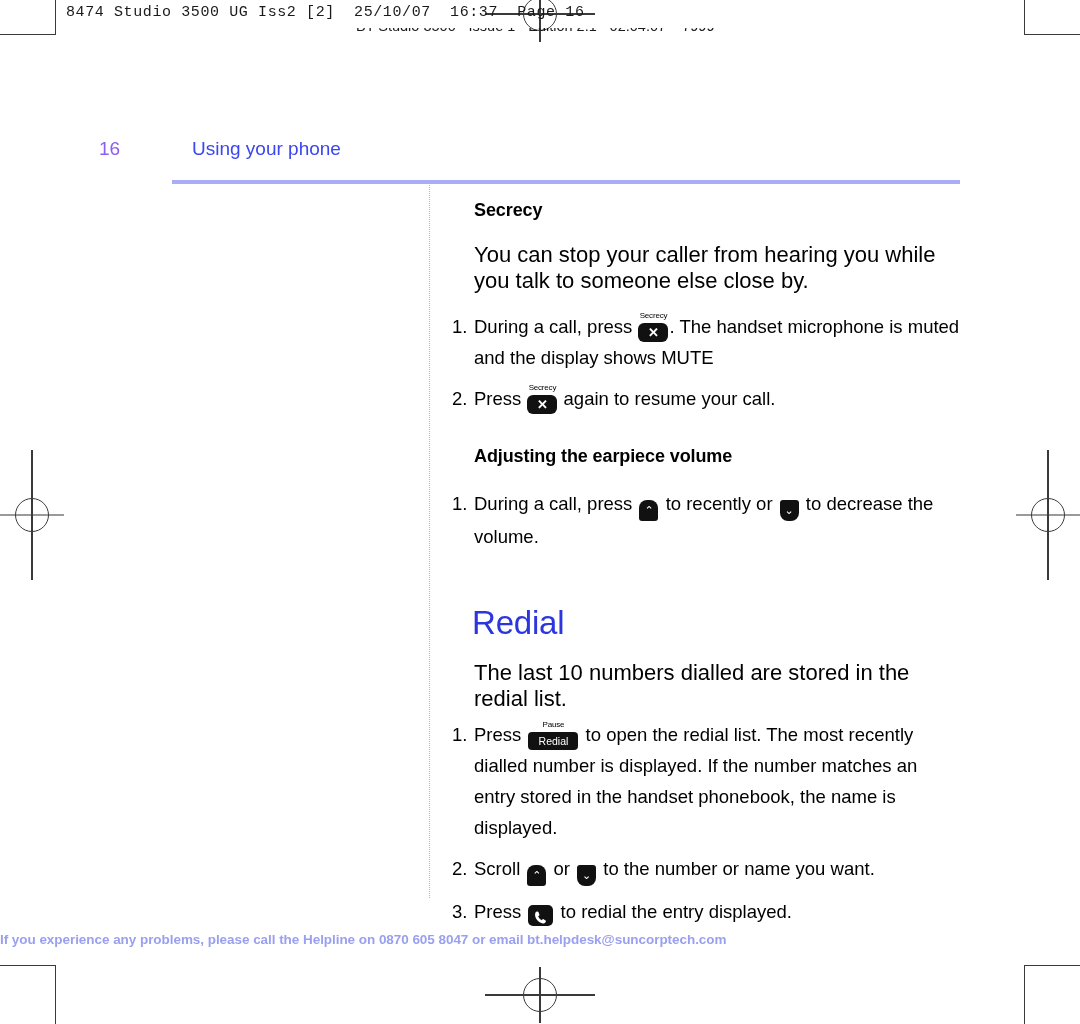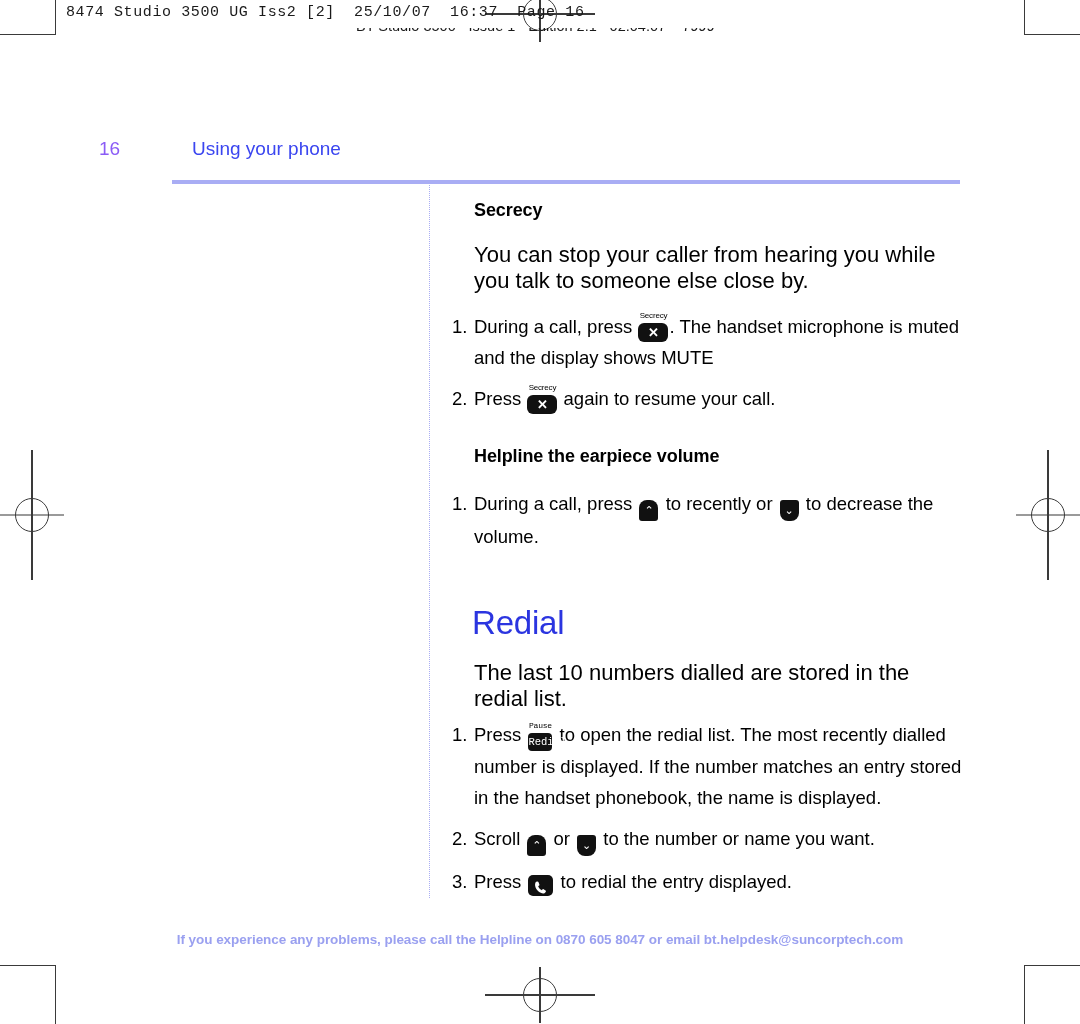--- a/index.html
+++ b/index.html
@@ -192,27 +192,26 @@
   .key-secrecy {
     width: 30px;
     height: 19px;
     border-radius: 6px;
     font-size: 13px;
     font-weight: bold;
     line-height: 19px;
     margin: 0 1px;
   }
   .key-redial {
-    width: 24px;
+    width: 50px;
     height: 18px;
     border-radius: 4px;
     font-size: 10.5px;
     line-height: 18px;
     margin: 0 2px;
-    font-family: Liberation Mono, monospace;
   }
   .key-up, .key-down {
     width: 19px;
     height: 21px;
     margin: 0 2px;
     font-size: 11px;
     line-height: 21px;
   }
   .key-up   { border-radius: 8px 8px 3px 3px; }
   .key-down { border-radius: 3px 3px 8px 8px; }
@@ -225,21 +224,20 @@
   }
   .key-phone svg { vertical-align: -3px; }
   .chev { display: inline-block; line-height: 21px; }
 
   
   .footer {
     position: absolute;
     left: 0;
     top: 932px;
     width: 1080px;
-    text-align: center;
     font-size: 13.5px;
     font-weight: bold;
     color: #9aa0f0;
     letter-spacing: -0.05px;
   }
 </style>
 </head>
 <body>
 
 <div class="crop-mark crop-tl"></div>
@@ -286,21 +284,21 @@
       <span class="num">1.</span><span>During a call, press</span>
       <span class="key key-secrecy"><span class="key-label">Secrecy</span><span>✕</span></span><span>. The handset microphone is muted and the display shows MUTE</span>
     </li>
     <li>
       <span class="num">2.</span><span>Press</span>
       <span class="key key-secrecy"><span class="key-label">Secrecy</span><span>✕</span></span>
       <span>again to resume your call.</span>
     </li>
   </ol>
 
-  <h3 class="sub-head" style="margin-top:32px;">Helpline the earpiece volume</h3>
+  <h3 class="sub-head" style="margin-top:32px;">Adjusting the earpiece volume</h3>
 
   <ol class="steps">
     <li>
       <span class="num">1.</span><span>During a call, press</span>
       <span class="key key-up"><span class="chev">⌃</span></span>
       <span>to recently or</span>
       <span class="key key-down"><span class="chev">⌄</span></span>
       <span>to decrease the volume.</span>
     </li>
   </ol>

